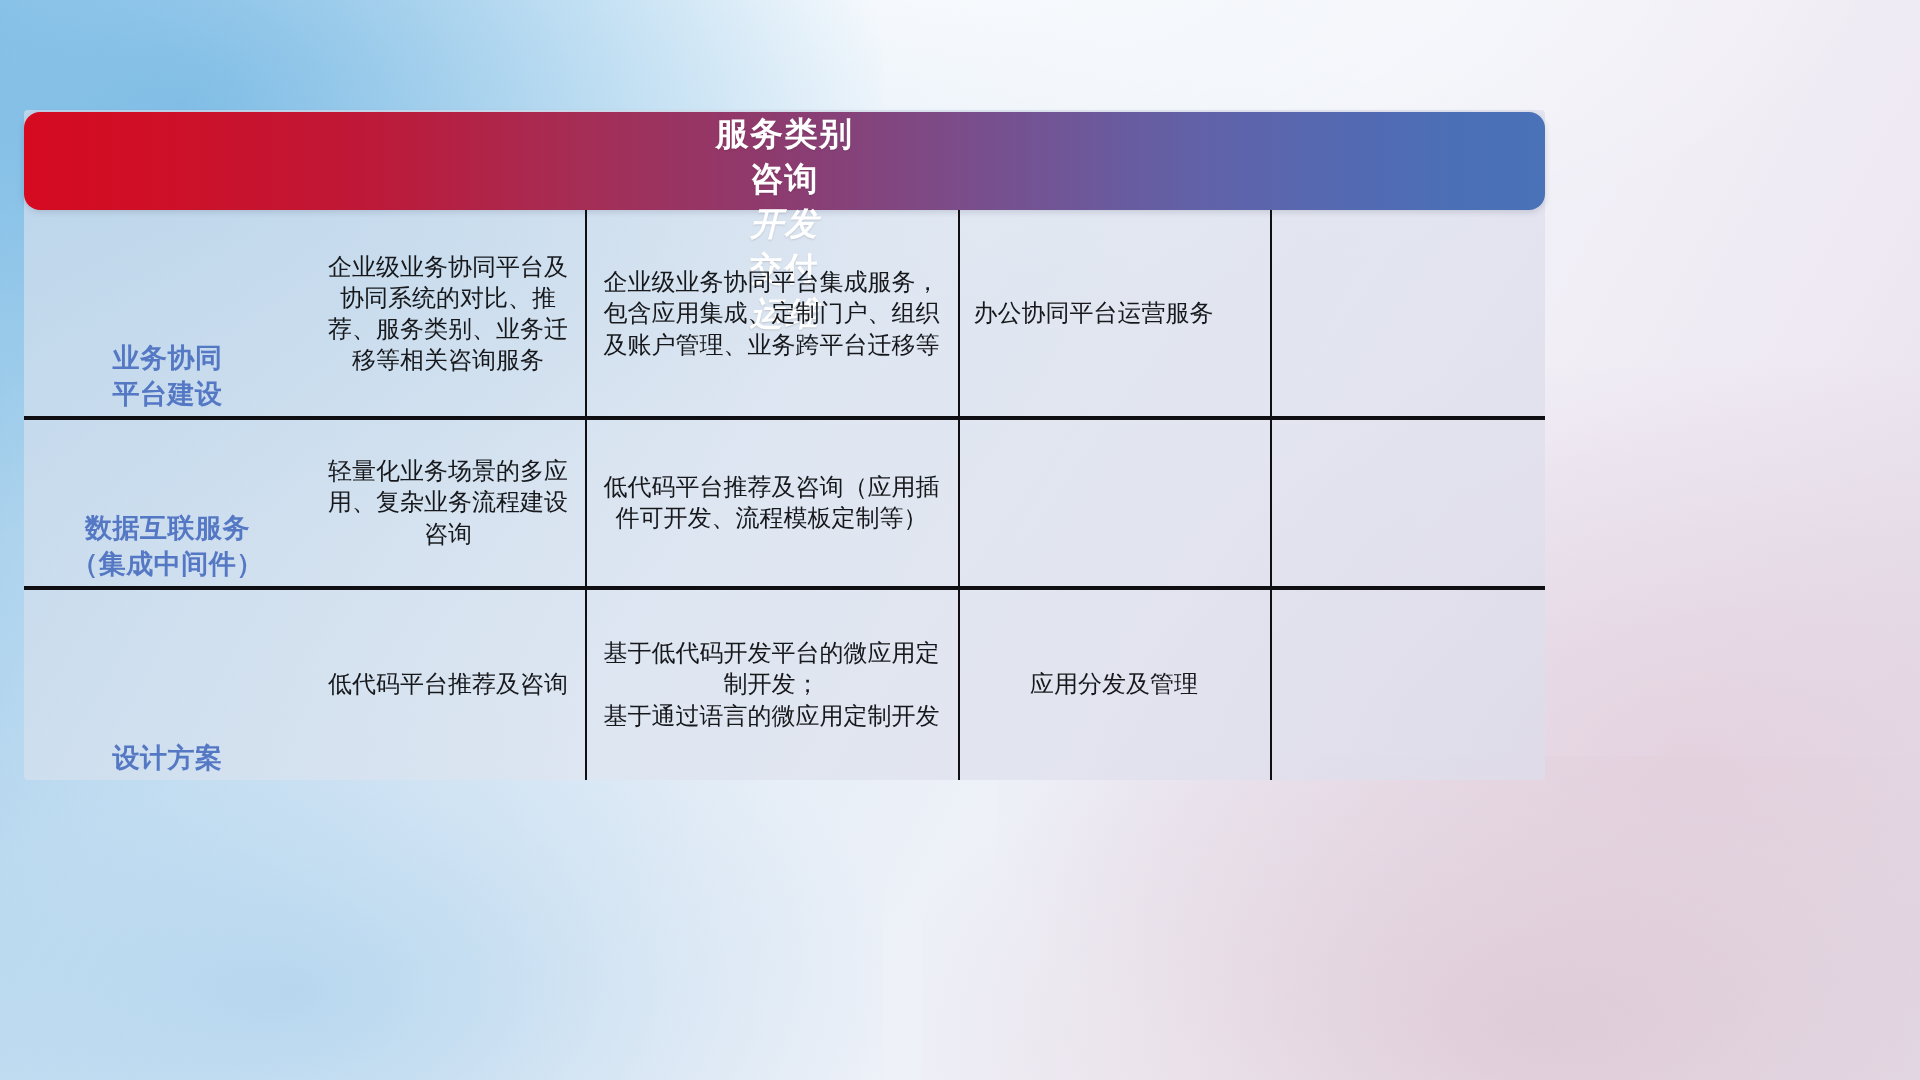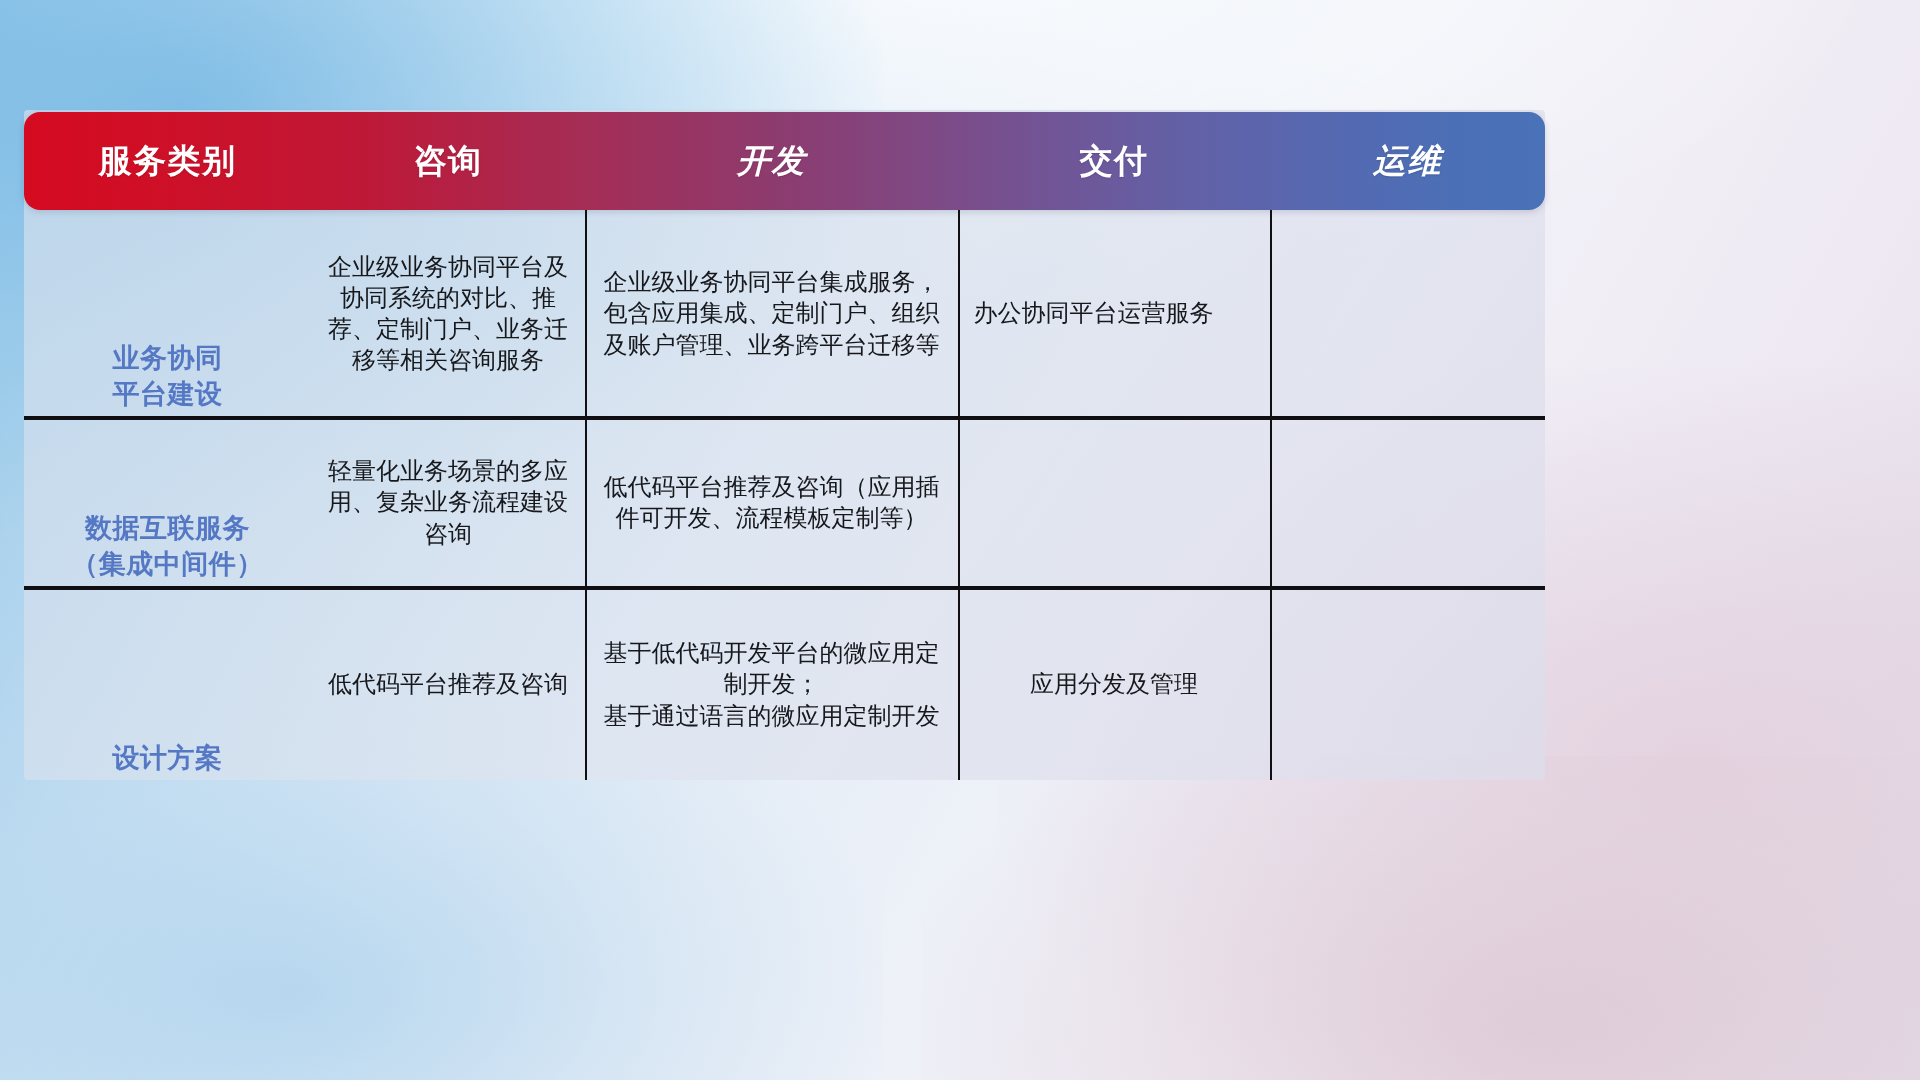--- a/index.html
+++ b/index.html
@@ -110,20 +110,21 @@
         #a62c54 36%,
         #8c3c70 50%,
         #77508f 64%,
         #6360a6 76%,
         #5569b1 86%,
         #4b6fb6 94%,
         #4a72b8 100%);
     box-shadow: 0 2px 6px rgba(60,60,90,0.18);
     display: flex;
     align-items: center;
+    flex-direction: column;
   }
   .hdr-cell {
     color: #ffffff;
     font-size: 33px;
     font-weight: 700;
     text-align: center;
     letter-spacing: 1.5px;
     white-space: nowrap;
     text-shadow: 0 1px 2px rgba(0,0,0,0.13);
   }
@@ -232,21 +233,21 @@
   <div class="hdr-cell hdr-c4">运维</div>
 </div>
 
 <div id="table-body">
 
   <div class="row row-1">
     <div class="cell c0">
       <span class="cat">业务协同<br>平台建设</span>
     </div>
     <div class="cell c1">
-      <span class="body-text">企业级业务协同平台及协同系统的对比、推荐、定制门户、业务迁移等相关咨询服务</span>
+      <span class="body-text">企业级业务协同平台及协同系统的对比、推荐、服务类别、业务迁移等相关咨询服务</span>
     </div>
     <div class="cell c2">
       <span class="body-text">企业级业务协同平台集成服务，包含应用集成、定制门户、组织及账户管理、业务跨平台迁移等</span>
     </div>
     <div class="cell c4">
       <span class="body-text">办公协同平台运营服务</span>
     </div>
   </div>
 
   <div class="row row-2">

